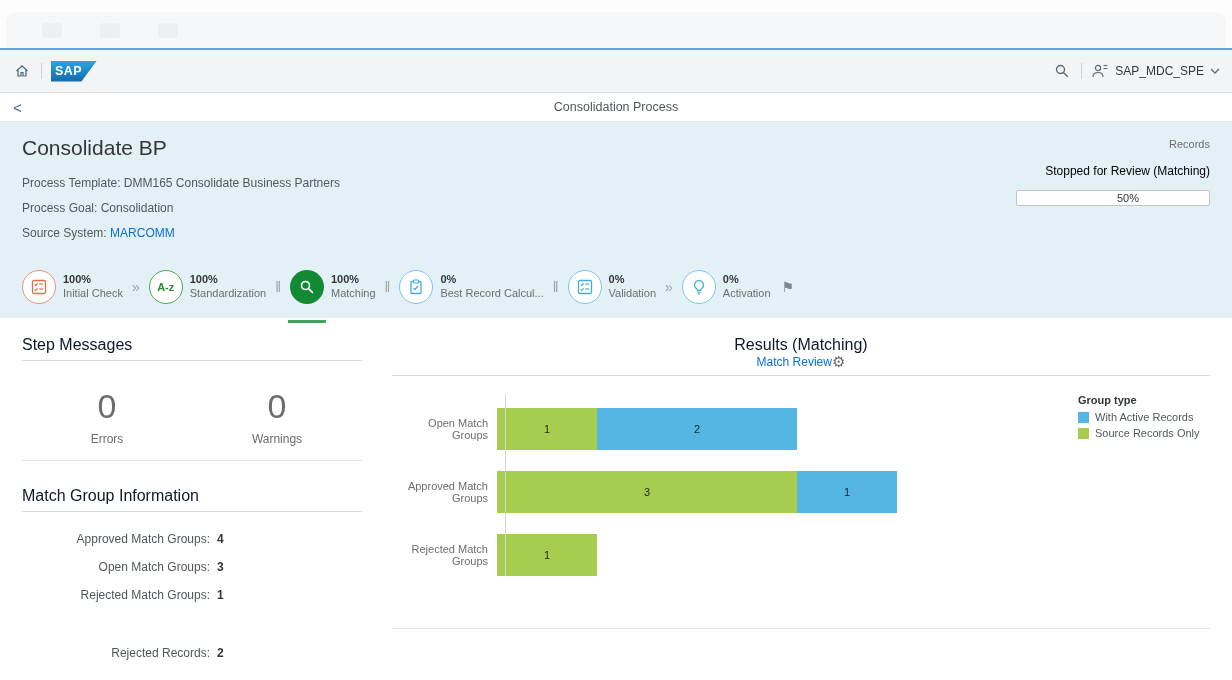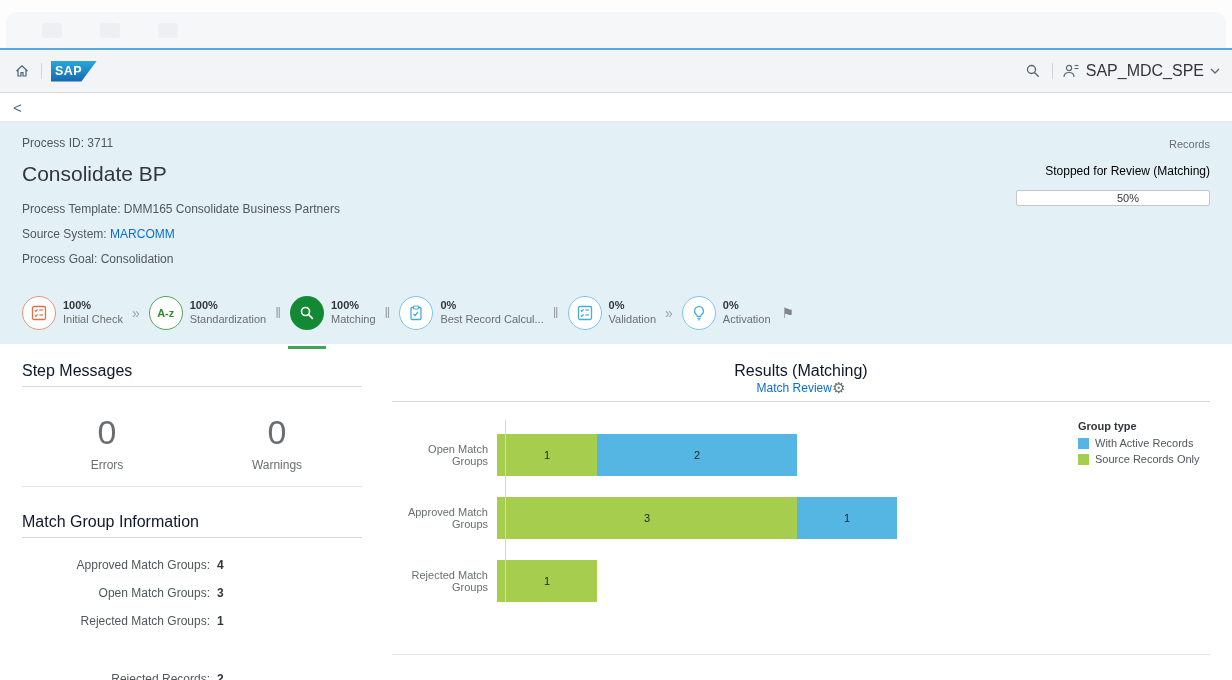--- a/index.html
+++ b/index.html
@@ -16,21 +16,21 @@
   
   .shell-bar { height:43px; background:#f3f4f5; border-bottom:1px solid #d8dadc;
                display:flex; align-items:center; justify-content:space-between; padding:0 12px; }
   .shell-left, .shell-right { display:flex; align-items:center; }
   .icon-btn { background:none; border:none; cursor:pointer; display:flex; align-items:center; padding:2px; }
   .v-divider { width:1px; height:16px; background:#cfd4d8; margin:0 9px; }
   .sap-logo { width:46px; height:21px; background:linear-gradient(180deg,#29a7de,#1467ae);
               clip-path:polygon(0 0,100% 0,66% 100%,0 100%);
               color:#fff; font-weight:bold; font-size:12.5px; line-height:21px; padding-left:4px; letter-spacing:.4px; }
   .user-area { display:flex; align-items:center; gap:6px; cursor:pointer; }
-  .user-name { font-size:16px; color:#32363a; }
+  .user-name { font-size:12px; color:#32363a; }
 
   
   .title-bar { height:29px; background:#fff; border-bottom:1px solid #e8e8e8;
                display:flex; align-items:center; padding:0 13px; position:relative; }
   .back-btn { background:none; border:none; cursor:pointer; font-size:15px; color:#46657e; line-height:1; }
   .tb-title { position:absolute; left:0; right:0; text-align:center; font-size:12.5px; color:#51575c; }
 
   
   .object-header { background:#e3f1f7; padding:14px 22px 14px; position:relative; }
   .proc-id   { font-size:12px; color:#51575c; margin-bottom:12px; }
@@ -149,31 +149,31 @@
         <svg width="10" height="6" viewBox="0 0 10 6">
             <path d="M1 1l4 4 4-4" fill="none" stroke="currentColor" stroke-width="1.3"></path>
           </svg>
       </span>
     </div>
   </div>
 </header>
 
 <div class="title-bar">
   <button class="back-btn">&lt;</button>
+  <span class="tb-title">Consolidation Process</span>
 </div>
 
 <div class="object-header">
-  <div class="proc-id">Process ID: 3711</div>
   <h1 class="oh-title">Consolidate BP</h1>
   <div class="oh-line">Process Template: DMM165 Consolidate Business Partners</div>
+  <div class="oh-line">Process Goal: Consolidation</div>
   <div class="oh-line">
     <span>Source System:</span>
     <a class="link">MARCOMM</a>
   </div>
-  <div class="oh-line">Process Goal: Consolidation</div>
 
   <div class="oh-right">
     <div class="records-label">Records</div>
     <div class="status-text">Stopped for Review (Matching)</div>
     <div class="progress">
       <div class="progress-fill" id="progress-fill" style="width: 50%;"></div>
       <span class="progress-text">50%</span>
     </div>
   </div>
 

